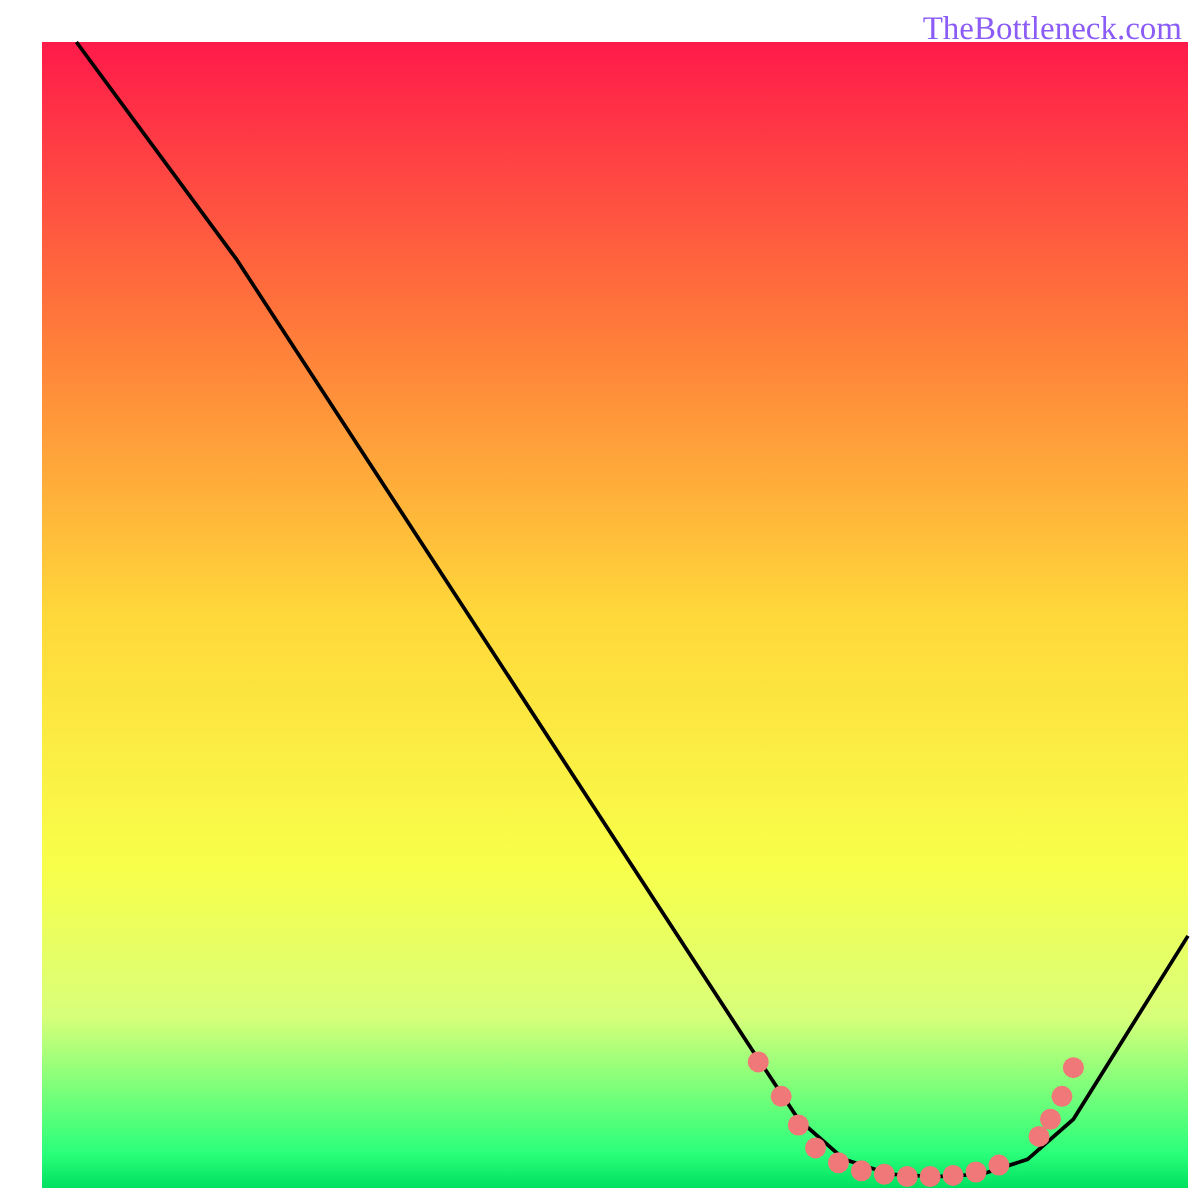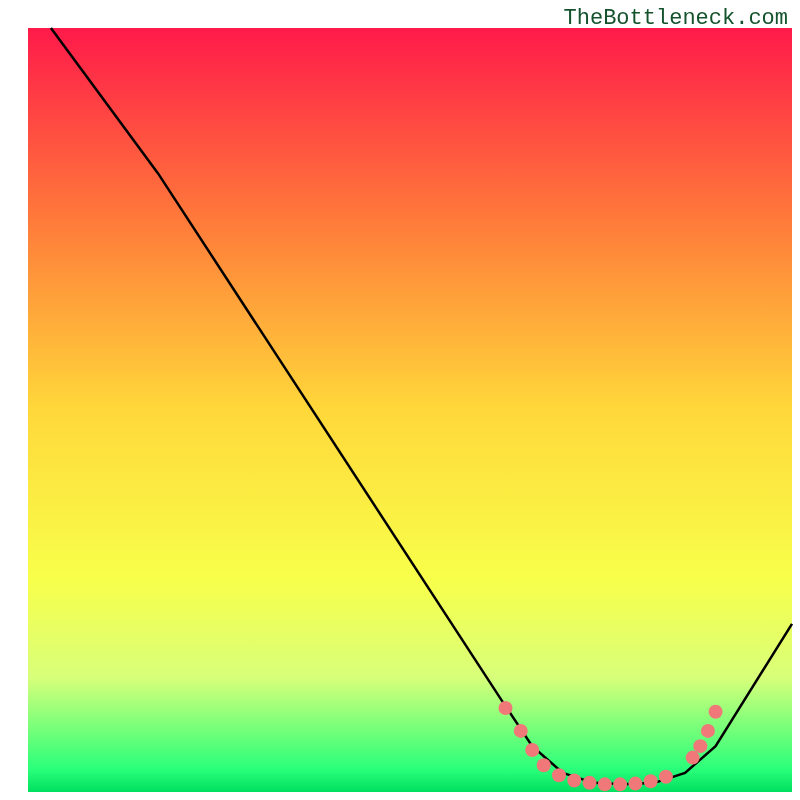--- a/index.html
+++ b/index.html
@@ -16,22 +16,22 @@
     top: 0;
     left: 0;
     width: 800px;
     height: 800px;
   }
   .watermark {
     position: absolute;
     top: 6px;
     right: 12px;
     font-size: 22px;
-    color: #14532d;
-    font-family: Liberation Mono, monospace;
+    color: #8b5cf6;
+    font-family: Liberation Serif, serif;
     z-index: 10;
   }
   svg {
     display: block;
   }
 </style>
 </head>
 <body>
 
 <div class="chart-container">

